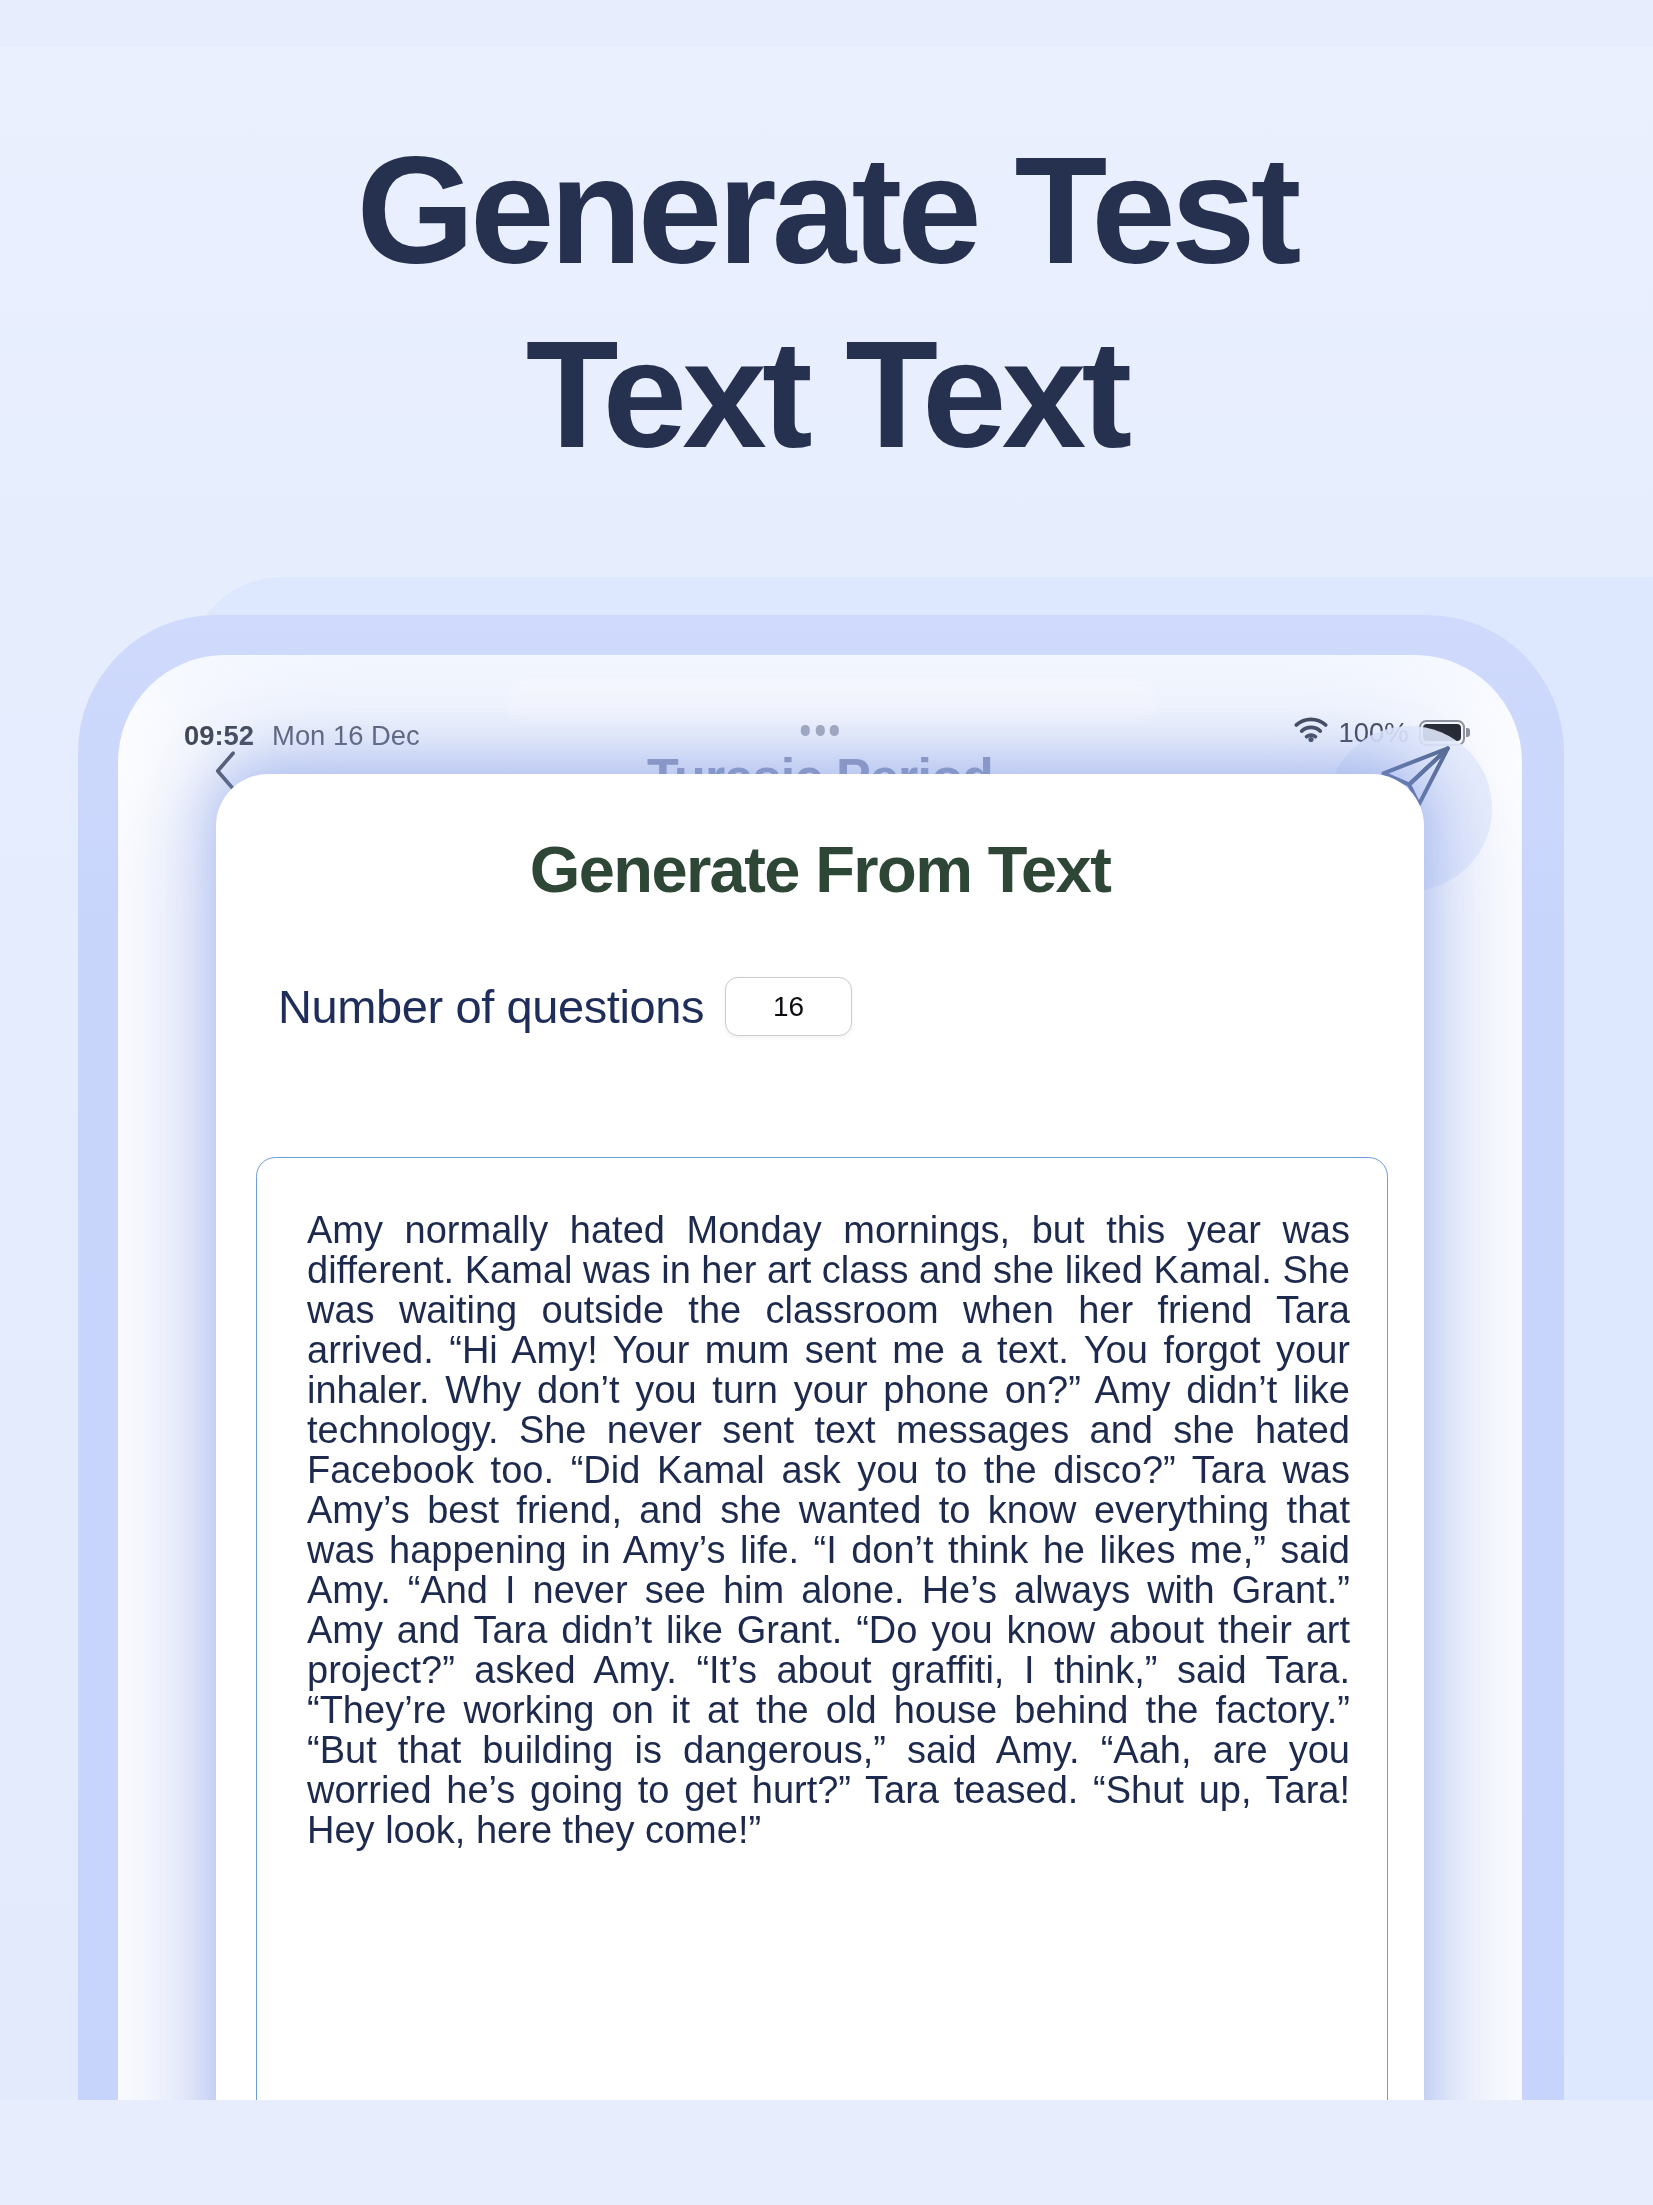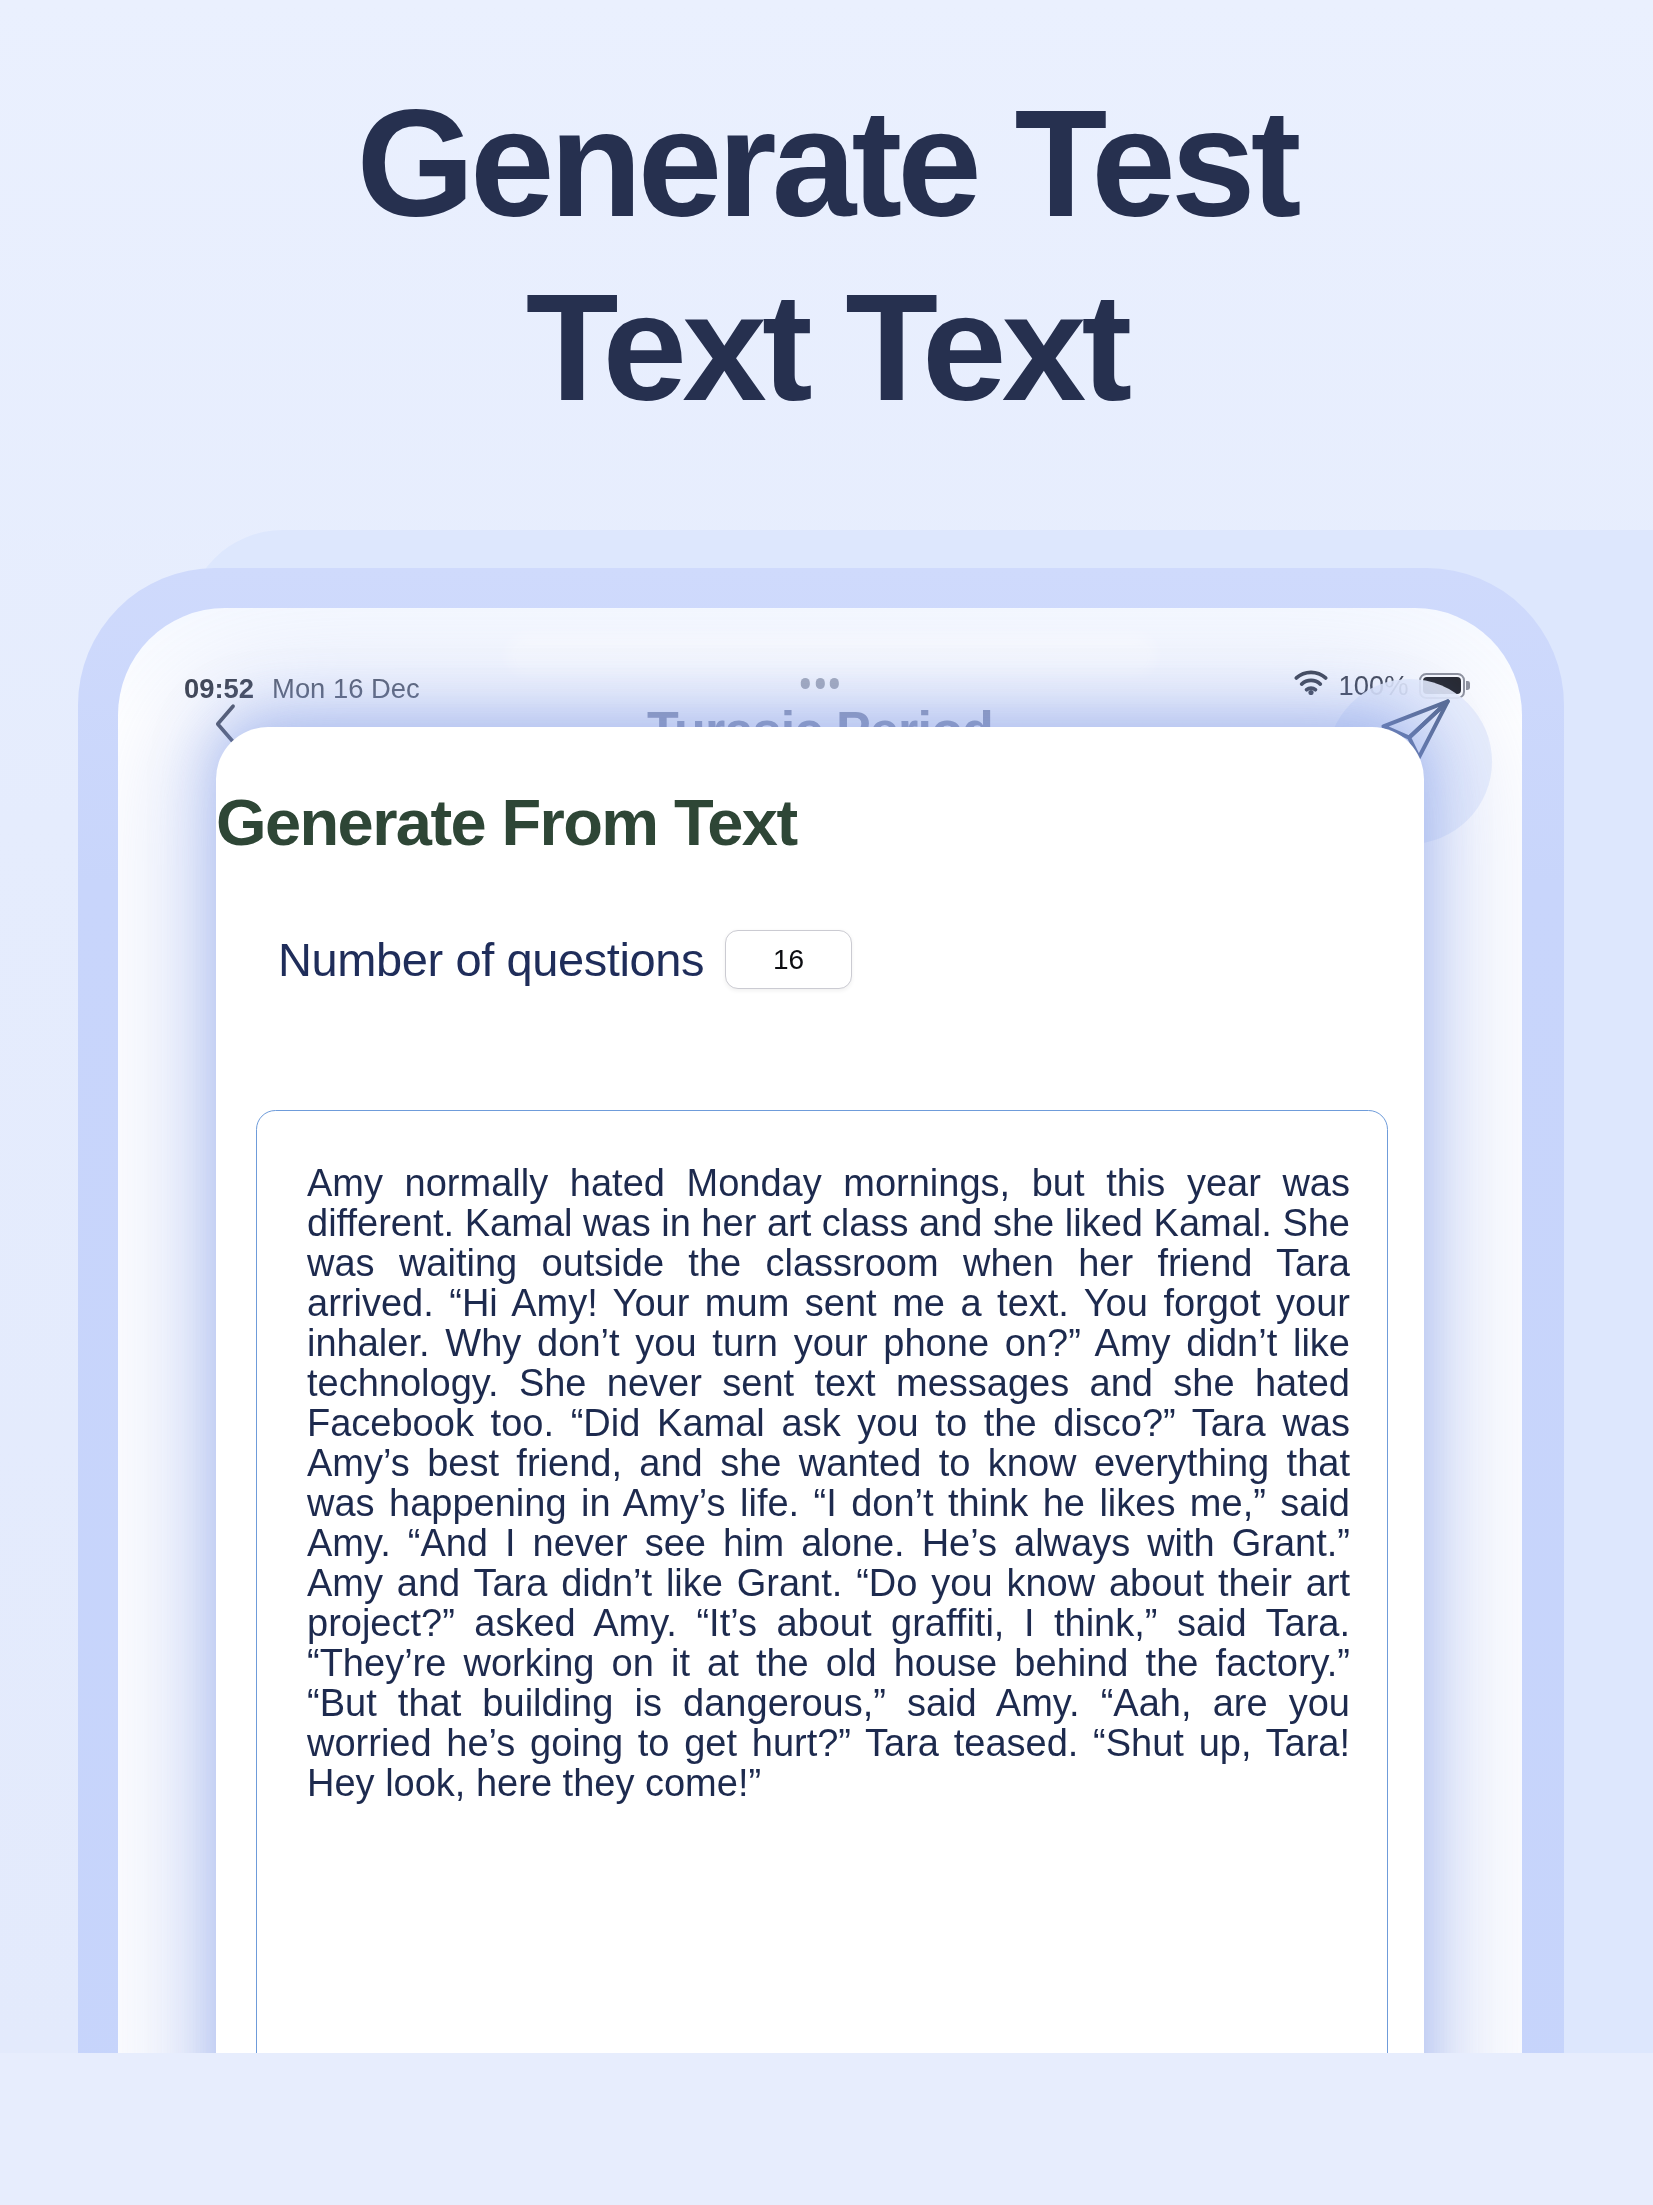--- a/index.html
+++ b/index.html
@@ -1,19 +1,20 @@
 <!DOCTYPE html>
 <html style="font-size:13px"><head>
 <meta charset="utf-8">
 <style>
   html,body{margin:0;padding:0;background:#e7edfd;}
   .canvas{
     position:relative;width:1653px;height:2053px;overflow:hidden;
     background:linear-gradient(180deg,#eaf0fe 0%,#e5ecfd 40%,#e3eafc 100%);
     font-family:"Liberation Sans",sans-serif;
+    margin-top:47px;
   }
   
   .hero{
     position:absolute;top:71px;left:0;right:0;
     text-align:center;color:#26304f;font-weight:bold;
     font-size:152px;line-height:184px;letter-spacing:-4.8px;
   }
   
   .ghost-card{
     position:absolute;left:186px;top:530px;width:1574px;height:1857px;
@@ -64,21 +65,21 @@
     background:rgba(234,240,253,0.9);
   }
   .send-plane{position:absolute;left:1259px;top:90px;}
   
   .modal{
     position:absolute;left:98px;top:119px;width:1208px;height:1453px;
     background:#ffffff;border-radius:52px 52px 0 0;
     box-shadow:0 -9.7px 57px rgba(122,149,228,0.55), 0 0 121px 36px rgba(134,158,234,0.33);
   }
   .modal-title{
-    position:absolute;left:0;right:0;top:58px;text-align:left;
+    position:absolute;left:0;right:0;top:58px;text-align:center;
     font-size:65px;font-weight:bold;letter-spacing:-1.6px;color:#2e4636;
   }
   .q-row{
     position:absolute;left:62px;top:203px;display:flex;align-items:center;gap:21px;
   }
   .q-label{font-size:47px;font-weight:normal;letter-spacing:-0.4px;color:#1f2d5a;}
   .q-input{
     width:125px;height:57px;border:1.6px solid #cbcbd2;border-radius:13px;background:#fff;
     box-shadow:0 1.6px 4px rgba(0,0,0,0.06);
     font-family:"Liberation Sans",sans-serif;font-size:28px;color:#0c0d11;

